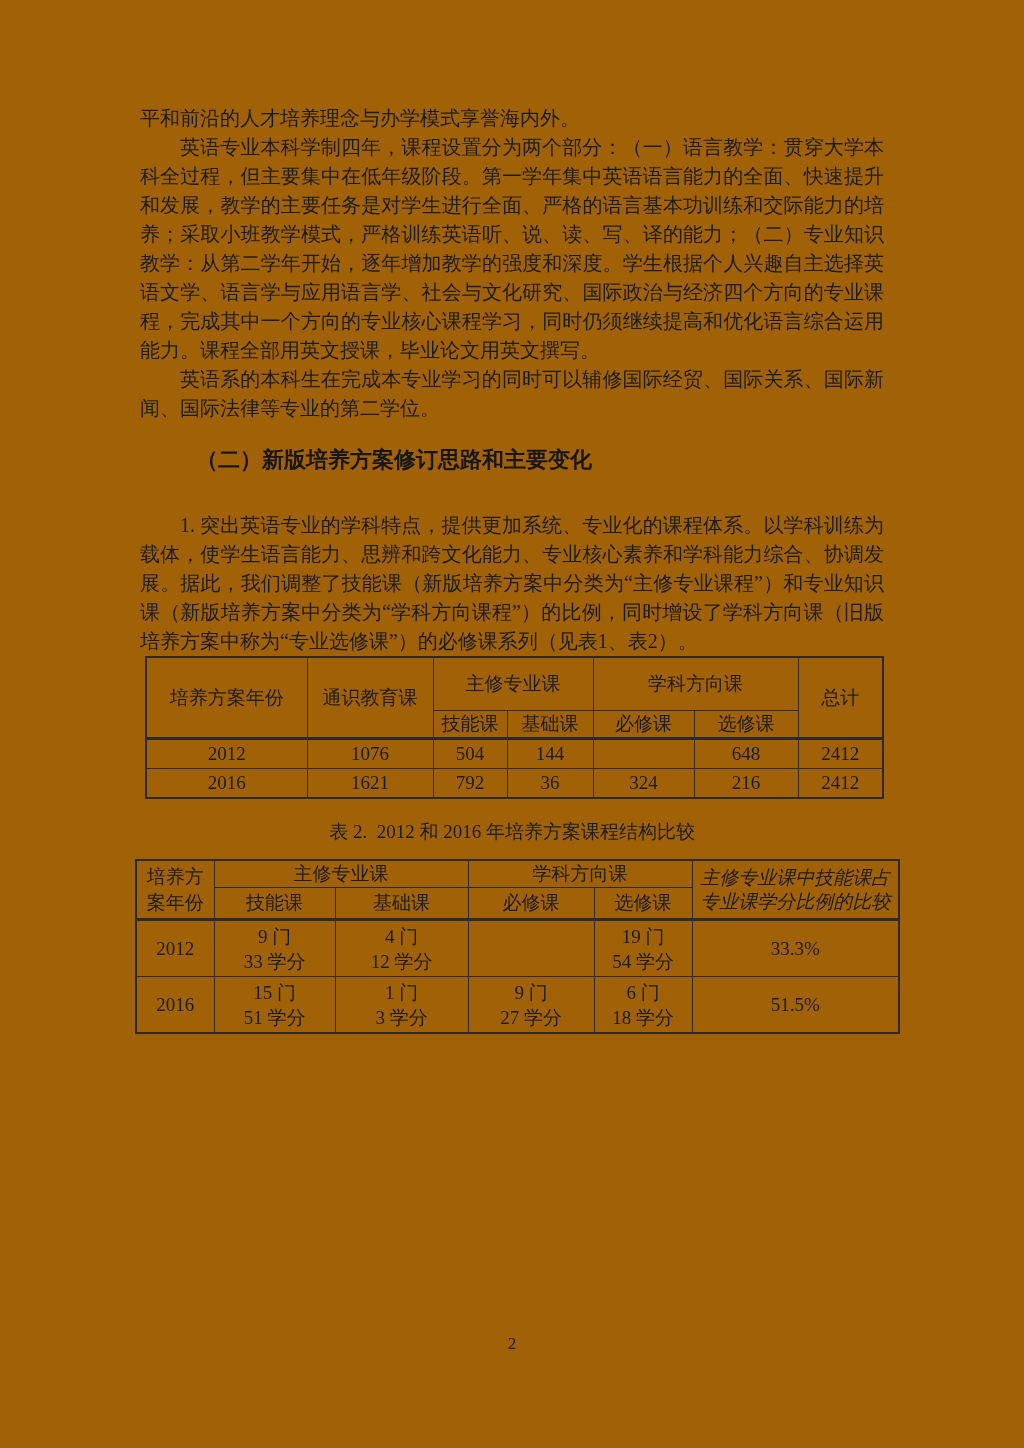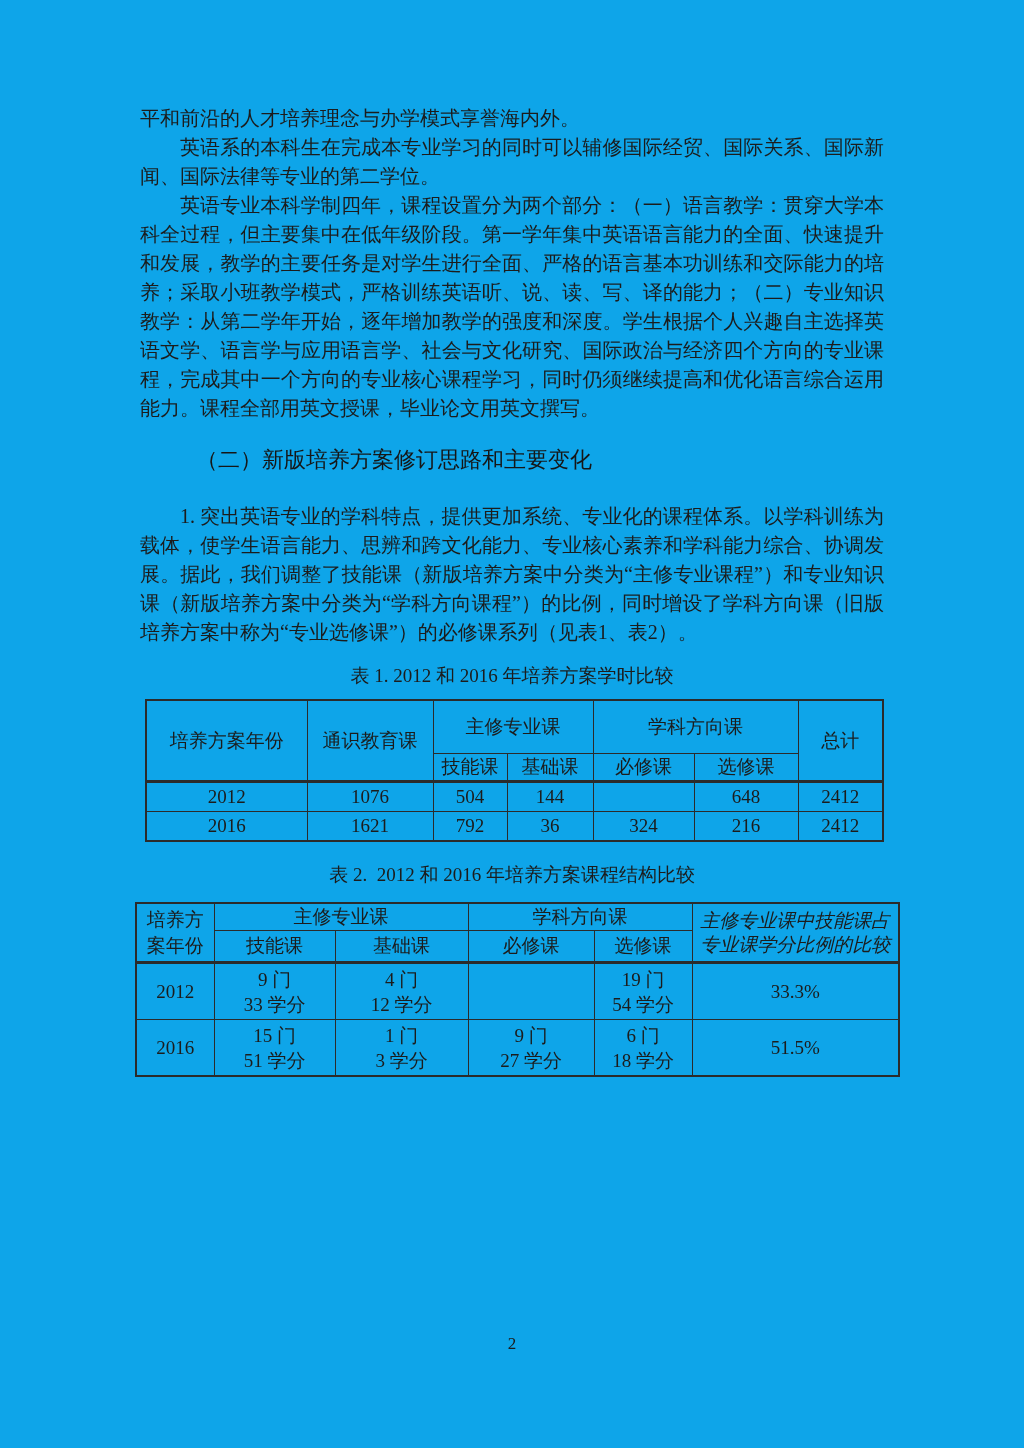--- a/index.html
+++ b/index.html
@@ -1,41 +1,41 @@
 <!DOCTYPE html>
 <html><head>
 <meta charset="utf-8">
 <style>
   html, body { margin: 0; padding: 0; background: #ffffff; }
   .page {
     position: relative;
     width: 1024px;
     height: 1448px;
-    background: #0ea5e9;
+    background: #a16207;
     overflow: hidden;
     font-family: "Liberation Serif", "DejaVu Serif", serif;
     color: #1c1c1c;
   }
   .content {
     position: absolute;
     left: 140px;
     top: 104px;
     width: 744px;
   }
   .para {
     margin: 0;
     font-size: 20px;
     line-height: 29px;
     text-align: justify;
   }
   .para.indent { text-indent: 2em; }
   .heading {
-    margin: 22px 0 27px 0;
+    margin: 22px 0 36px 0;
     font-size: 22px;
-    font-weight: normal;
+    font-weight: bold;
     text-indent: 56px;
     color: #161616;
   }
   .caption {
     margin: 16px 0 10px 0;
     font-size: 19px;
     text-align: center;
     white-space: pre-wrap;
   }
   .caption.c2 { margin: 20px 0 14px 0; }
@@ -80,28 +80,27 @@
     font-size: 17px;
   }
 </style>
 </head>
 <body>
 
 <div class="page">
   <div class="content">
 
     <p class="para">平和前沿的人才培养理念与办学模式享誉海内外。</p>
+    <p class="para indent">英语专业本科学制四年，课程设置分为两个部分：（一）语言教学：贯穿大学本科全过程，但主要集中在低年级阶段。第一学年集中英语语言能力的全面、快速提升和发展，教学的主要任务是对学生进行全面、严格的语言基本功训练和交际能力的培养；采取小班教学模式，严格训练英语听、说、读、写、译的能力；（二）专业知识教学：从第二学年开始，逐年增加教学的强度和深度。学生根据个人兴趣自主选择英语文学、语言学与应用语言学、社会与文化研究、国际政治与经济四个方向的专业课程，完成其中一个方向的专业核心课程学习，同时仍须继续提高和优化语言综合运用能力。课程全部用英文授课，毕业论文用英文撰写。</p>
     <p class="para indent">英语系的本科生在完成本专业学习的同时可以辅修国际经贸、国际关系、国际新闻、国际法律等专业的第二学位。</p>
-    <p class="para indent">英语专业本科学制四年，课程设置分为两个部分：（一）语言教学：贯穿大学本科全过程，但主要集中在低年级阶段。第一学年集中英语语言能力的全面、快速提升和发展，教学的主要任务是对学生进行全面、严格的语言基本功训练和交际能力的培养；采取小班教学模式，严格训练英语听、说、读、写、译的能力；（二）专业知识教学：从第二学年开始，逐年增加教学的强度和深度。学生根据个人兴趣自主选择英语文学、语言学与应用语言学、社会与文化研究、国际政治与经济四个方向的专业课程，完成其中一个方向的专业核心课程学习，同时仍须继续提高和优化语言综合运用能力。课程全部用英文授课，毕业论文用英文撰写。</p>
 
     <h2 class="heading">（二）新版培养方案修订思路和主要变化</h2>
 
     <p class="para indent">1. 突出英语专业的学科特点，提供更加系统、专业化的课程体系。以学科训练为载体，使学生语言能力、思辨和跨文化能力、专业核心素养和学科能力综合、协调发展。据此，我们调整了技能课（新版培养方案中分类为“主修专业课程”）和专业知识课（新版培养方案中分类为“学科方向课程”）的比例，同时增设了学科方向课（旧版培养方案中称为“专业选修课”）的必修课系列（见表1、表2）。</p>
 
-    <p class="caption">表 1. 2012 和 2016 年培养方案学时比较</p>
 
     <table class="t1">
       <colgroup>
         <col style="width:161px">
           <col style="width:126px">
           <col style="width:74px">
         <col style="width:86px">
           <col style="width:101px">
           <col style="width:104px">
           <col style="width:85px">

